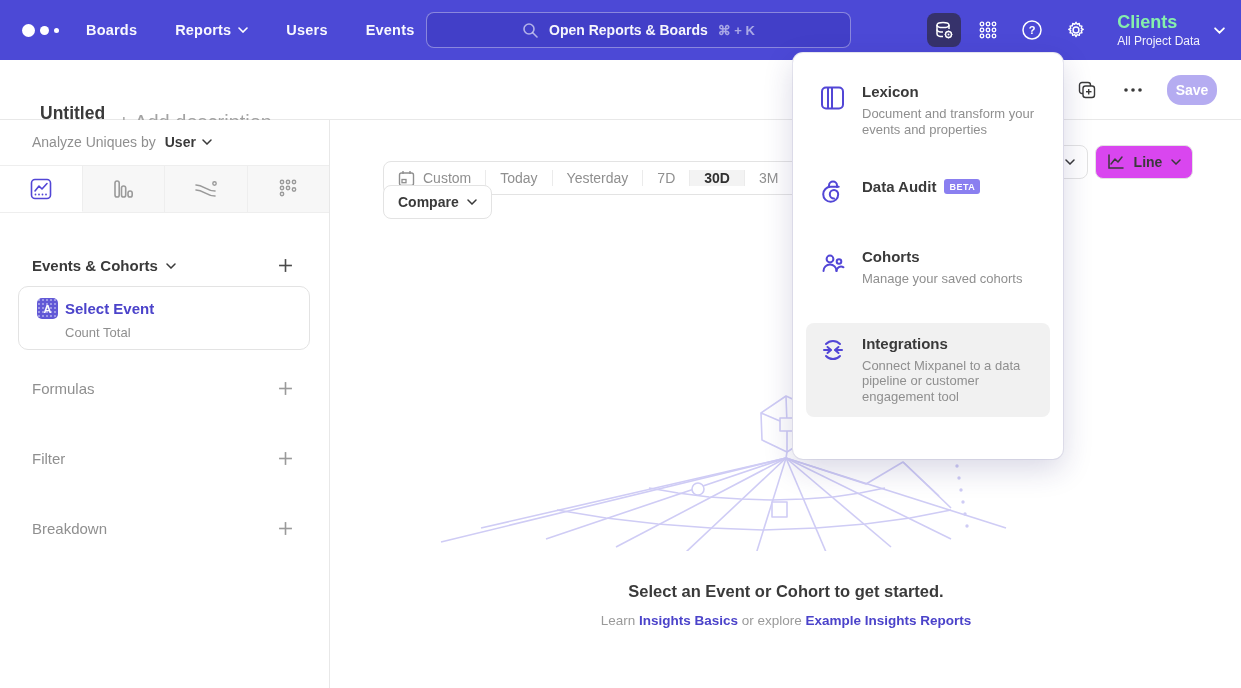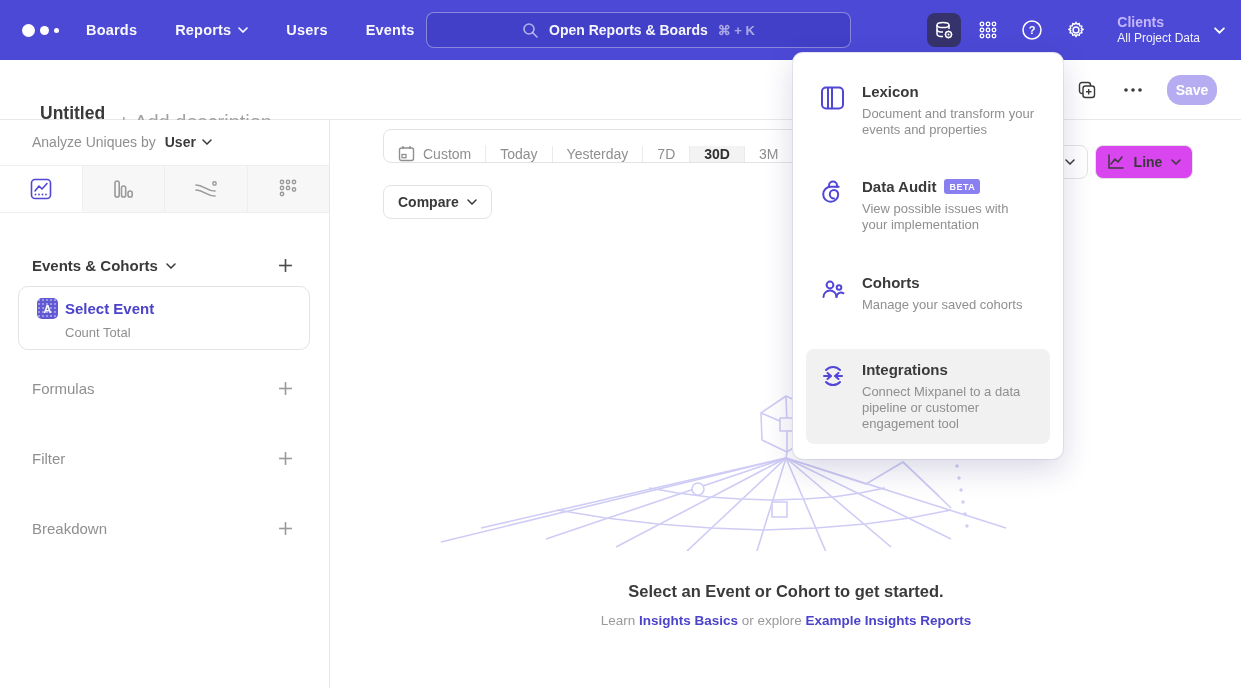--- a/index.html
+++ b/index.html
@@ -15,21 +15,21 @@
   .nav-link { color:rgba(255,255,255,0.96); font-size:14.5px; font-weight:700; letter-spacing:.2px; display:flex; align-items:center; gap:7px; cursor:pointer; }
   .nav-chev { width:10px; height:6px; }
   .searchbox { position:absolute; left:426px; top:12px; width:425px; height:36px; background:rgba(30,26,150,0.22); border:1px solid rgba(255,255,255,0.38); border-radius:8px; display:flex; align-items:center; justify-content:center; gap:10px; cursor:text; }
   .searchbox .ph { color:rgba(255,255,255,0.95); font-size:14px; font-weight:700; }
   .searchbox .kbd { color:rgba(255,255,255,0.55); font-size:13px; font-weight:600; }
   .nav-right { position:absolute; right:16px; top:0; height:60px; display:flex; align-items:center; gap:10px; }
   .nav-icon-btn { width:34px; height:34px; border-radius:8px; display:flex; align-items:center; justify-content:center; cursor:pointer; }
   .nav-icon-btn.active { background:#36326b; }
   .project-picker { display:flex; align-items:center; gap:14px; margin-left:14px; cursor:pointer; }
   .project-text { display:flex; flex-direction:column; line-height:1.25; }
-  .project-name { color:#c4b5fd; font-size:14px; font-weight:700; }
+  .project-name { color:#86efac; font-size:18px; font-weight:700; }
   .project-scope { color:rgba(255,255,255,0.92); font-size:12px; font-weight:400; }
 
   
   .report-header { position:absolute; left:0; top:60px; width:1241px; height:60px; background:#fff; border-bottom:1px solid #e8e8e8; }
   .report-title { position:absolute; left:40px; top:19px; font-size:17.5px; font-weight:700; color:#3a3a3a; cursor:text;margin-top:24px; }
   .report-desc { position:absolute; left:118px; top:22px; font-size:20px; color:#a3a3a3; cursor:text;margin-top:29px; }
   .header-actions { position:absolute; right:24px; top:0; height:60px; display:flex; align-items:center; gap:22px; }
   .icon-btn { width:24px; height:24px; display:flex; align-items:center; justify-content:center; cursor:pointer; }
   .save-btn { width:50px; height:30px; background:#b5acf1; color:#fff; font-size:14px; font-weight:700; border:none; border-radius:14px; display:flex; align-items:center; justify-content:center; cursor:default; }
 
@@ -45,21 +45,21 @@
   .section-title { font-size:15px; font-weight:700; color:#3a3a3a; display:flex; align-items:center; gap:8px; cursor:pointer; }
   .section-label { font-size:15px; font-weight:500; color:#8f8f8f; }
   .plus-btn { width:16px; height:16px; cursor:pointer; display:flex; align-items:center; justify-content:center; }
   .event-card { position:absolute; left:18px; top:166px; width:292px; height:64px; border:1px solid #e3e3e3; border-radius:10px; background:#fff; cursor:pointer; }
   .event-badge { position:absolute; left:18px; top:11px; width:21px; height:21px; border-radius:5px; background:#6158d6; background-image:radial-gradient(rgba(255,255,255,0.38) 1px, transparent 1.1px); background-size:4px 4px; color:#fff; font-size:11px; font-weight:700; display:flex; align-items:center; justify-content:center; }
   .event-title { position:absolute; left:46px; top:13px; font-size:15px; font-weight:700; color:#4b43ca; }
   .event-sub { position:absolute; left:46px; top:38px; font-size:13px; color:#8f8f8f; }
 
   
   .main { position:absolute; left:331px; top:121px; width:910px; height:567px; background:#fff; }
-  .seg-control { position:absolute; left:52px; top:8px; height:34px; display:flex; align-items:flex-end; border:1px solid #e3e3e3; border-radius:8px; overflow:hidden; background:#fff; }
+  .seg-control { position:absolute; left:52px; top:40px; height:34px; display:flex; align-items:center; border:1px solid #e3e3e3; border-radius:8px; overflow:hidden; background:#fff; }
   .seg { display:flex; align-items:center; justify-content:center; padding:0 14px; font-size:14px; color:#8f8f8f; border-right:1px solid #ebebeb; cursor:pointer; gap:8px; white-space:nowrap; }
   .seg:last-child { border-right:none; }
   .seg.active { background:#f3f3f3; color:#2f2f2f; font-weight:700; }
   .compare-btn { position:absolute; left:52px; top:64px; height:34px; padding:0 14px; display:flex; align-items:center; gap:8px; border:1px solid #e3e3e3; border-radius:8px; font-size:14px; font-weight:600; color:#3a3a3a; background:#fff; cursor:pointer; }
   .hidden-dd { position:absolute; left:677px; top:24px; width:80px; height:34px; border:1px solid #e3e3e3; border-radius:8px; display:flex; align-items:center; justify-content:flex-end; padding-right:12px; background:#fff; cursor:pointer; }
   .line-btn { position:absolute; left:764px; top:24px; width:98px; height:34px; border:1px solid #e3e3e3; border-radius:8px; display:flex; align-items:center; justify-content:center; gap:9px; font-size:14px; font-weight:600; color:#3a3a3a; background:#d946ef; cursor:pointer; }
 
   .illustration { position:absolute; left:90px; top:235px; width:740px; height:195px; pointer-events:none; }
   .empty-title { position:absolute; left:0; width:910px; top:461px; text-align:center; font-size:16.5px; font-weight:700; color:#3a3a3a; }
   .empty-sub { position:absolute; left:0; width:910px; top:492px; text-align:center; font-size:13.5px; color:#9a9a9a; }
@@ -438,21 +438,20 @@
       <g fill="none" stroke="#5246d6" stroke-width="2" stroke-linecap="round">
         <path d="M9 7 V5.5 a4 4 0 0 1 8 0 V7"></path>
         <path d="M14 18.5 a4.2 4.2 0 1 1 4.2 -4.2 a7.5 7.5 0 1 1 -7.5 -7.5 h8"></path>
       </g>
     </svg>
     <div class="mi-body">
       <div class="mi-titlerow">
         <span class="mi-title">Data Audit</span>
         <span class="mi-badge">BETA</span>
       </div>
-      <span class="mi-desc">View possible issues with your implementation</span>
     </div>
   </div>
 
   <div class="menu-item mi-gap3">
     <svg class="mi-icon" viewBox="0 0 26 26">
       <g fill="none" stroke="#5246d6" stroke-width="2" stroke-linecap="round">
         <circle cx="10" cy="9" r="3.4"></circle>
         <path d="M3.5 21 a6.5 6.5 0 0 1 13 0"></path>
         <circle cx="19" cy="11.5" r="2.3"></circle>
         <path d="M16.5 21 a4.5 4.5 0 0 1 7 -3.7"></path>

